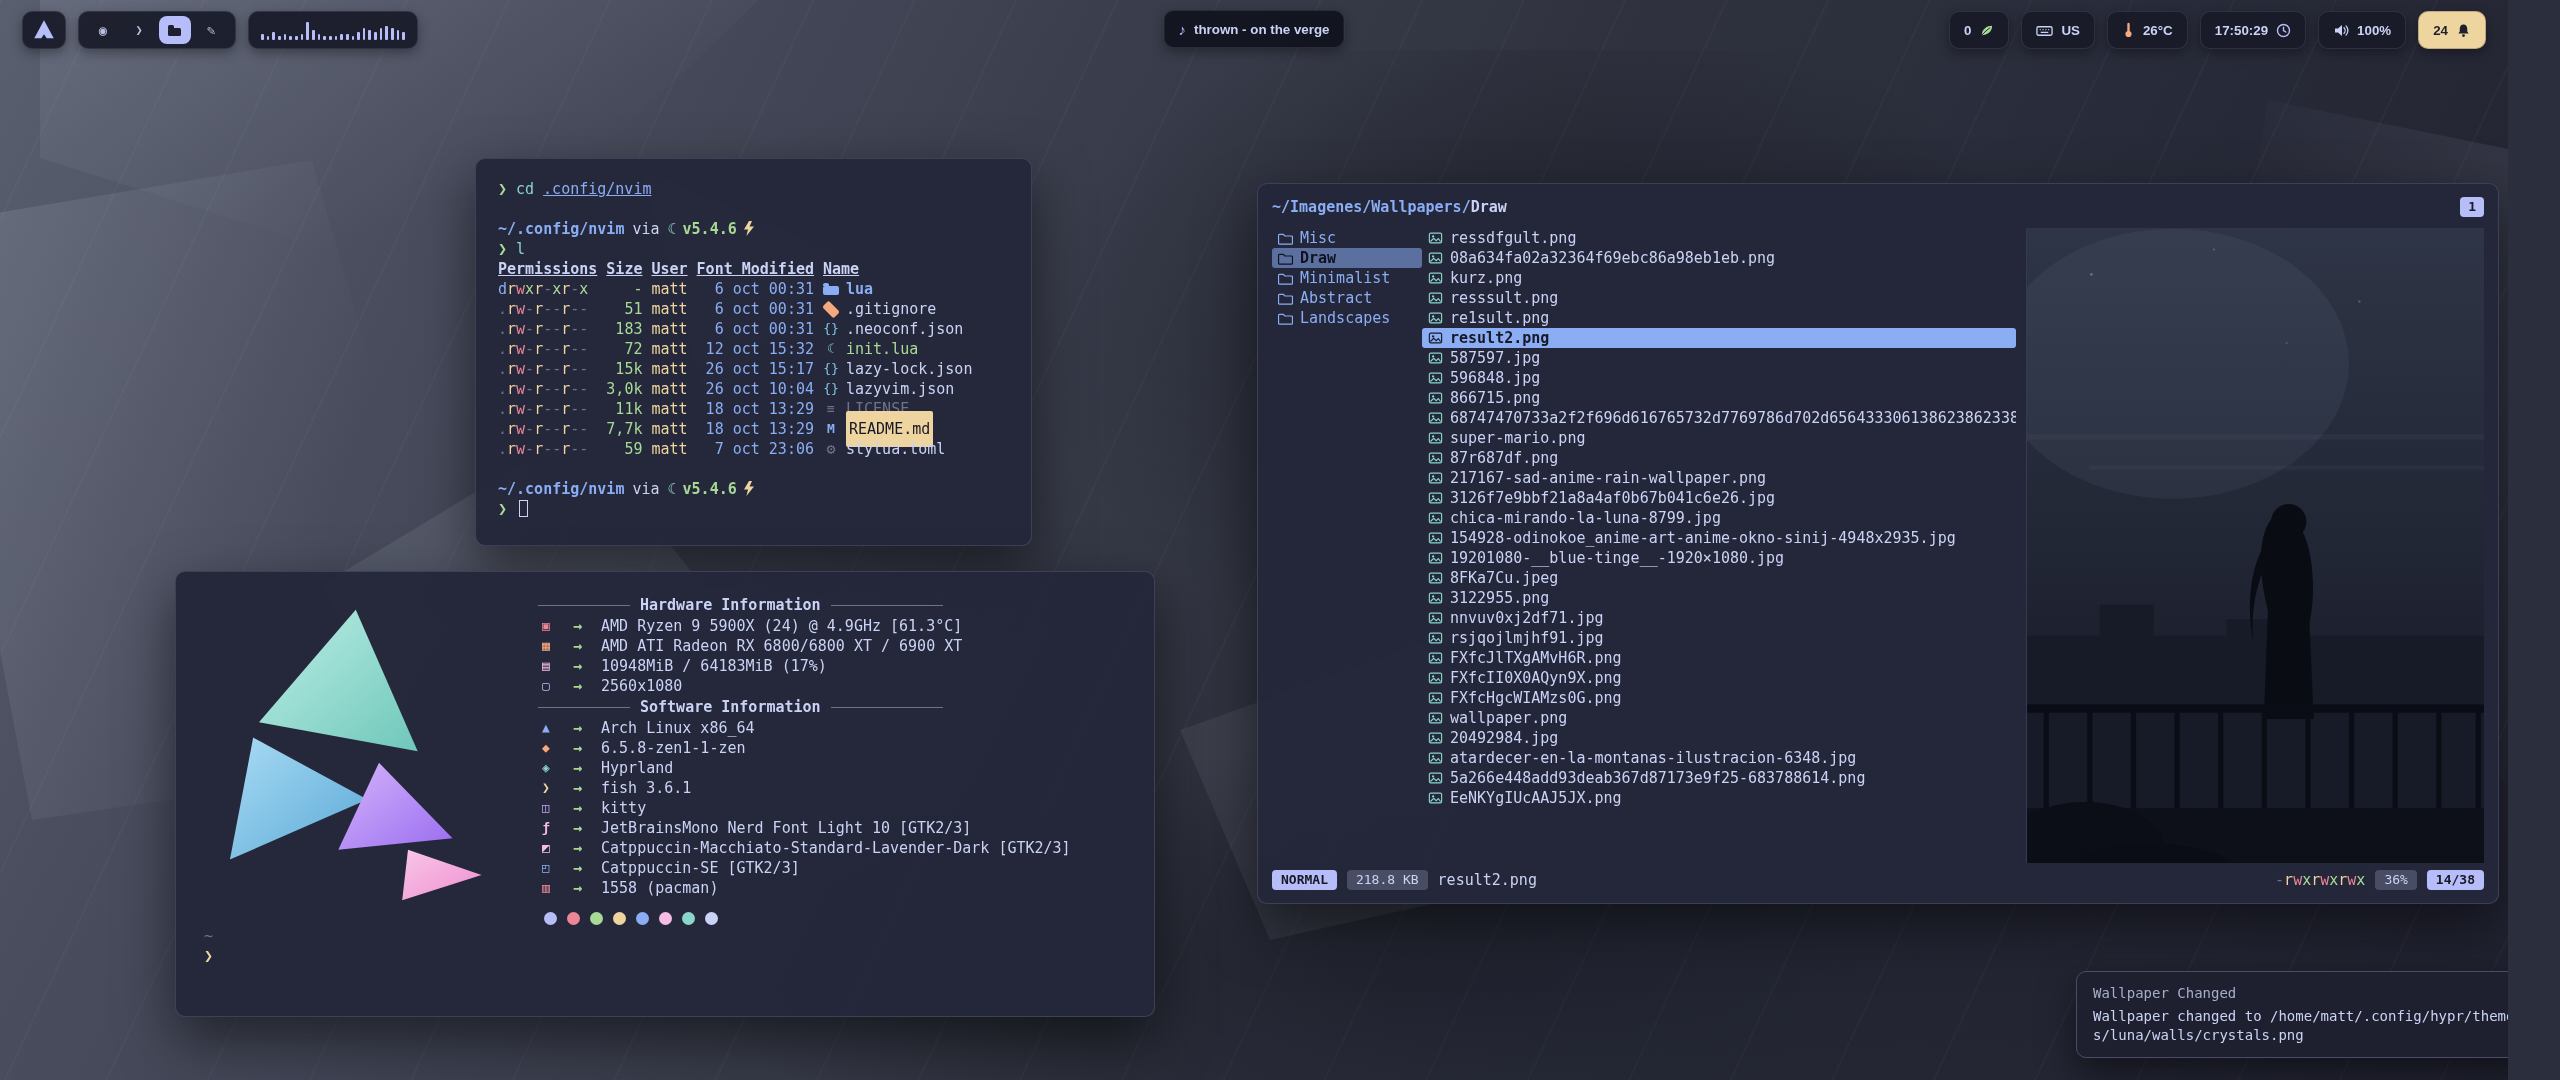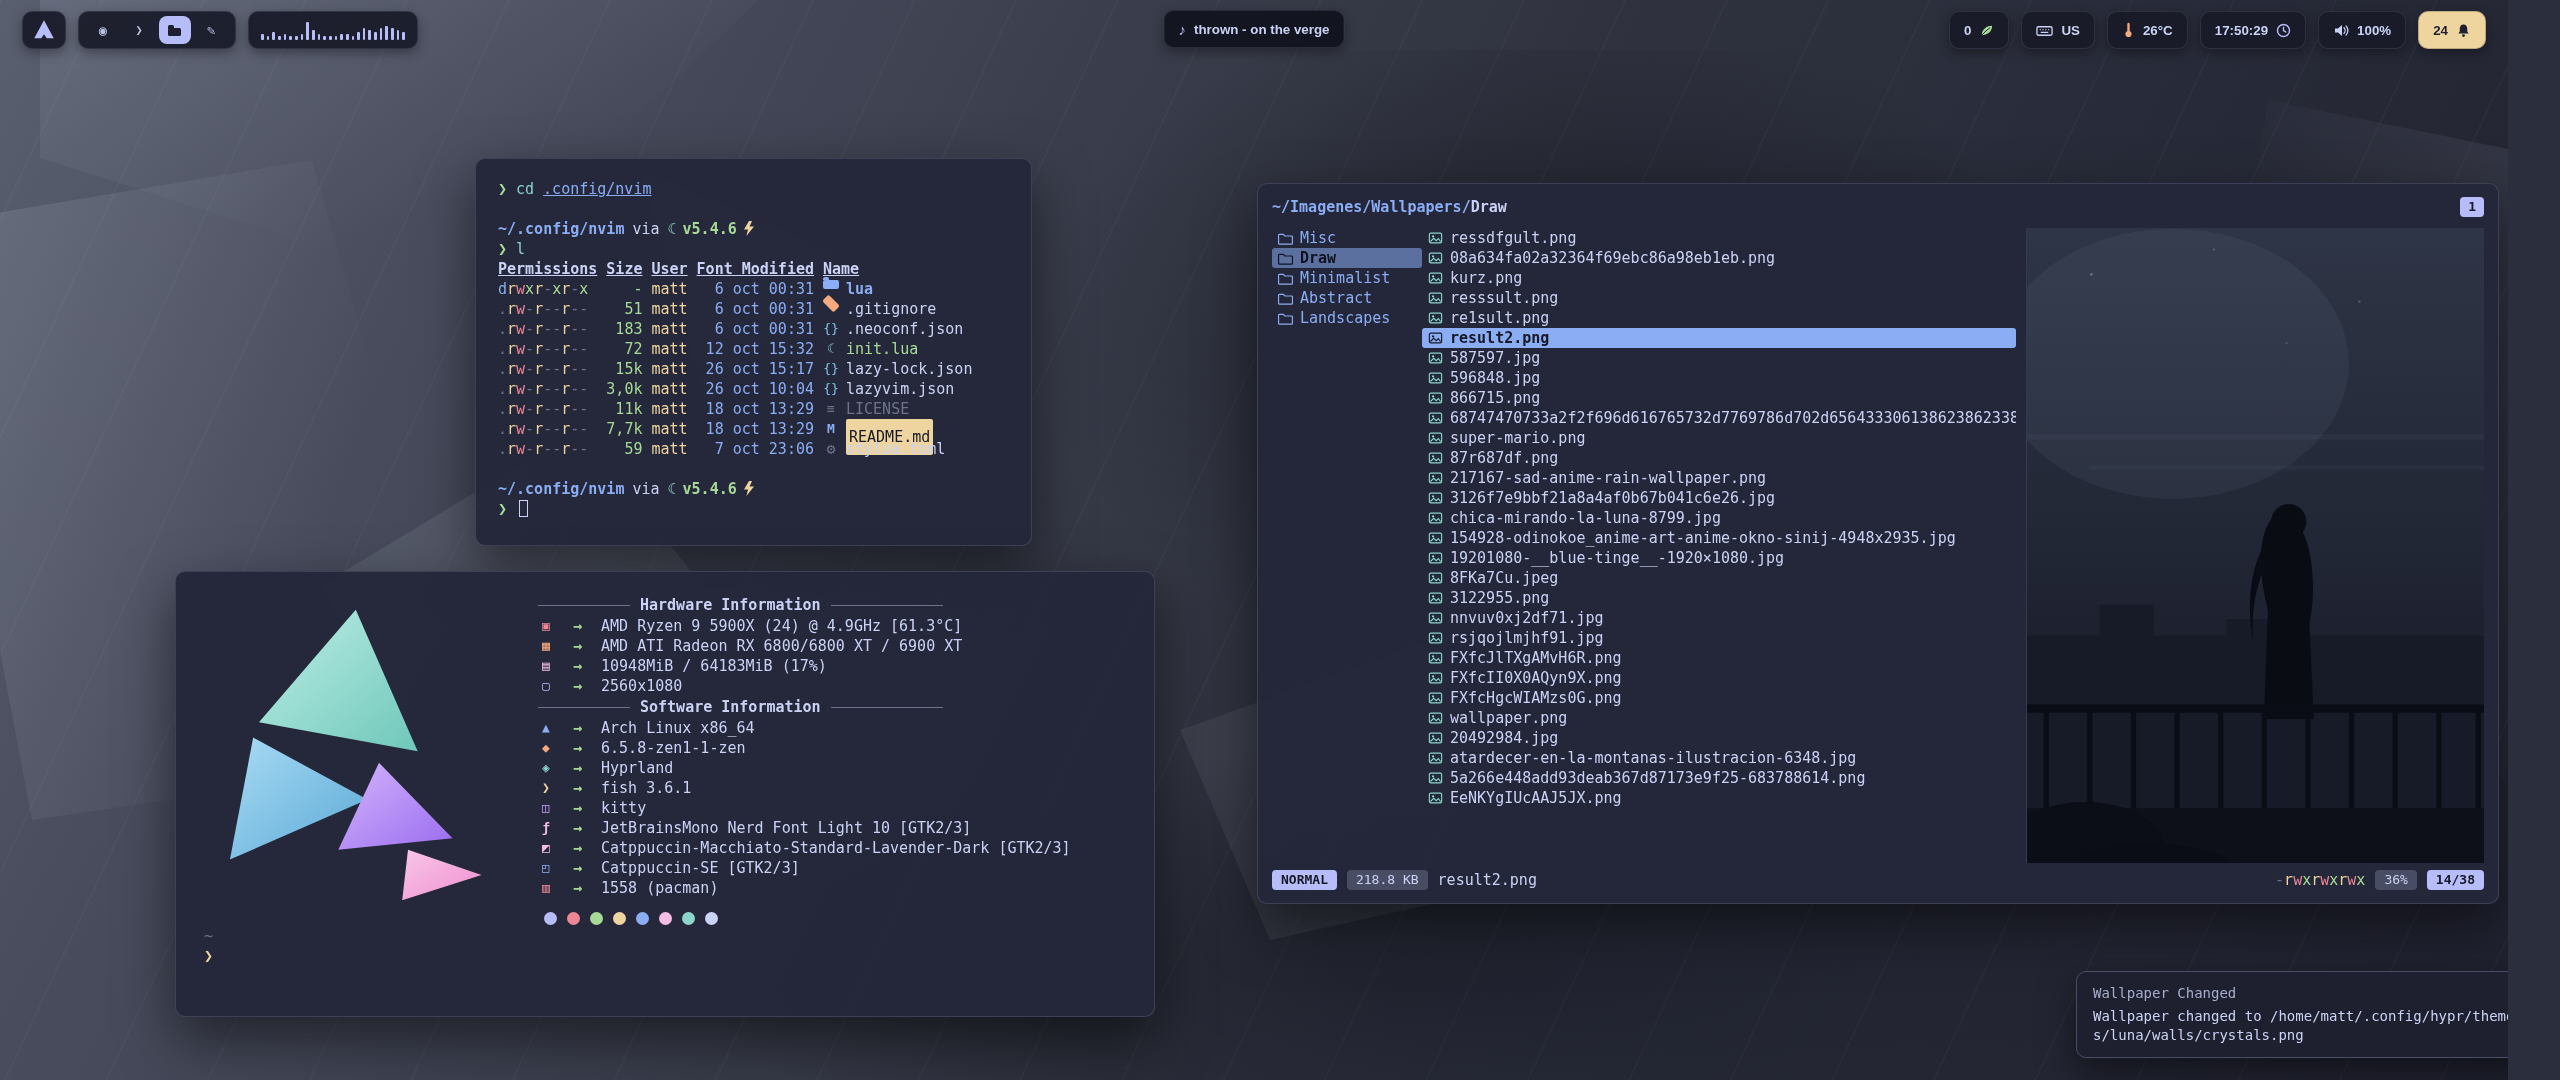--- a/index.html
+++ b/index.html
@@ -67,21 +67,21 @@
   .ctx-ver{color:var(--green);font-weight:700;margin-right:7px}
   .bolt{display:inline-block;vertical-align:-2px}
   .tgrid{display:grid;grid-template-columns:11ch 4ch 4ch 13ch 1fr;column-gap:1ch}
   .tgrid>span{height:20px}
   .thead span{text-decoration:underline;font-weight:700;color:var(--text)}
   .col-size{text-align:right}
   .col-date{text-align:right}
   .tsize{text-align:right;color:var(--green)}
   .tuser{color:var(--yellow)}
   .tdate{text-align:right;color:var(--blue)}
-  .tname{display:flex;align-items:flex-start}
+  .tname{display:flex;align-items:center}
   .ic{display:inline-flex;align-items:center;justify-content:center;min-width:16px;margin-right:7px;font-style:normal;font-size:13px}
   .ic-folder{width:14px;height:9px;background:var(--blue);border-radius:2px;position:relative;top:1px}
   .ic-folder::before{content:"";position:absolute;top:-3px;left:0;width:6px;height:3px;background:var(--blue);border-radius:2px 2px 0 0}
   .ic-git{width:9px;height:9px;background:var(--peach);transform:rotate(45deg);border-radius:2px}
   .ic-json::before{content:"{}";color:var(--sapphire)}
   .ic-lua::before{content:"☾";color:var(--teal)}
   .ic-license::before{content:"≡";color:var(--overlay)}
   .ic-md::before{content:"M";color:var(--blue);font-weight:700}
   .ic-gear::before{content:"⚙";color:var(--overlay);font-size:15px}
   .nm{font-weight:400;color:var(--text)}

